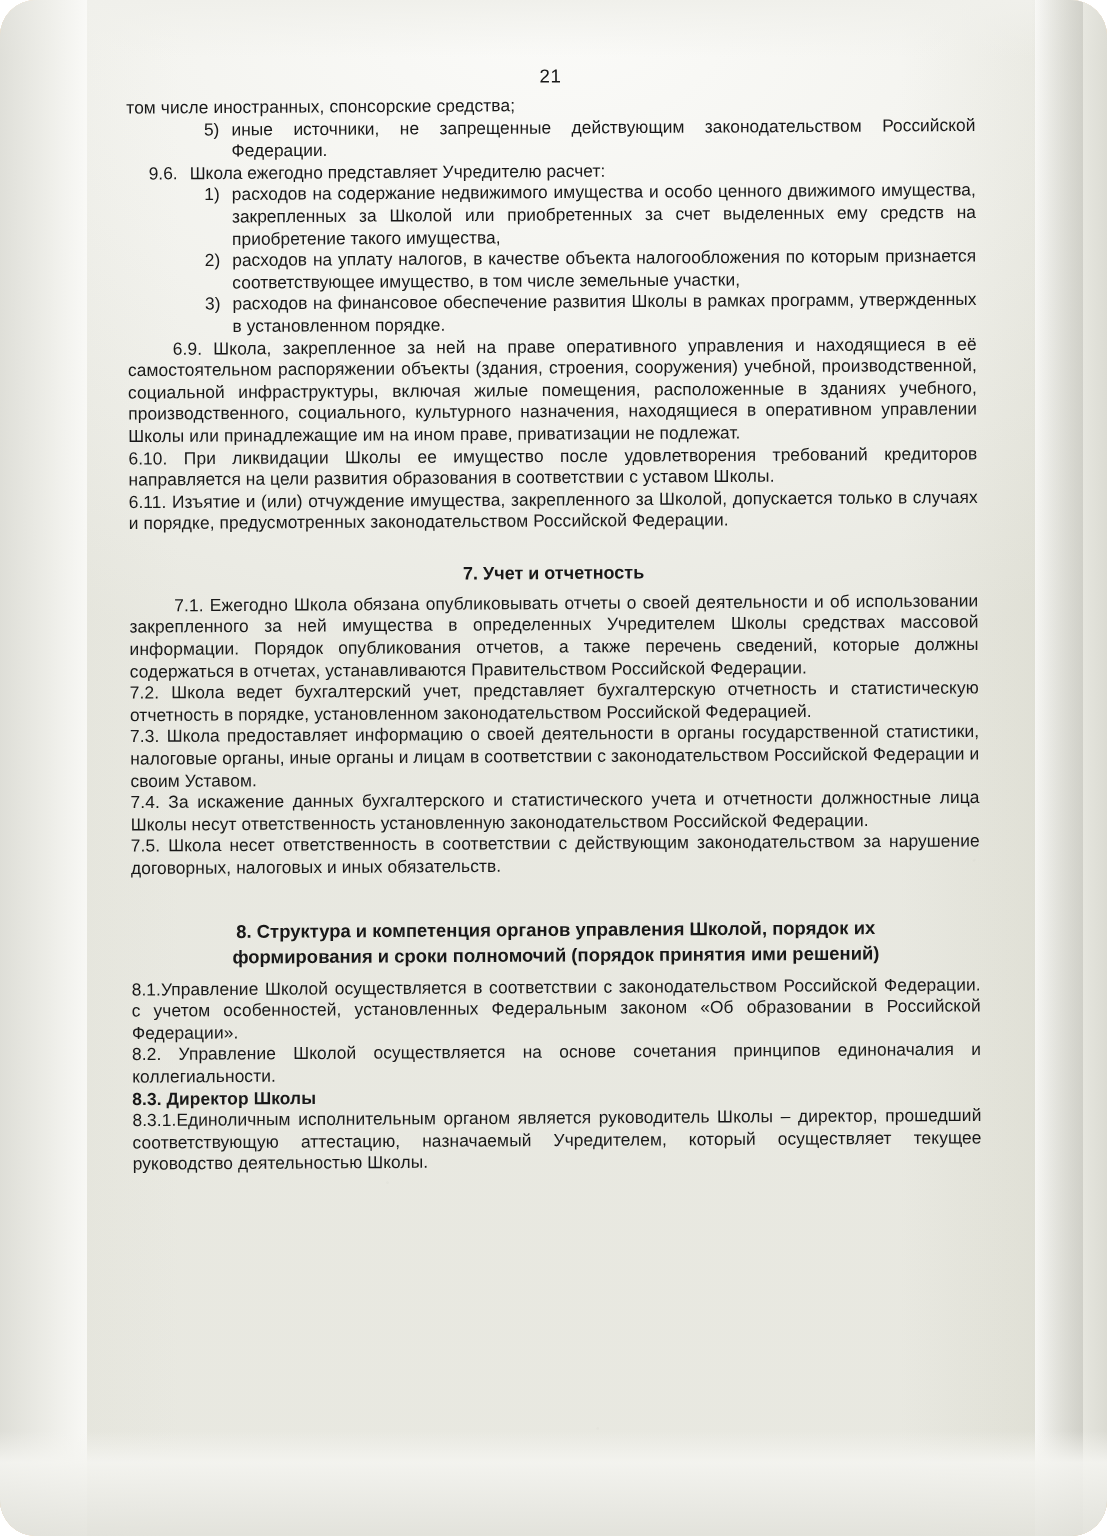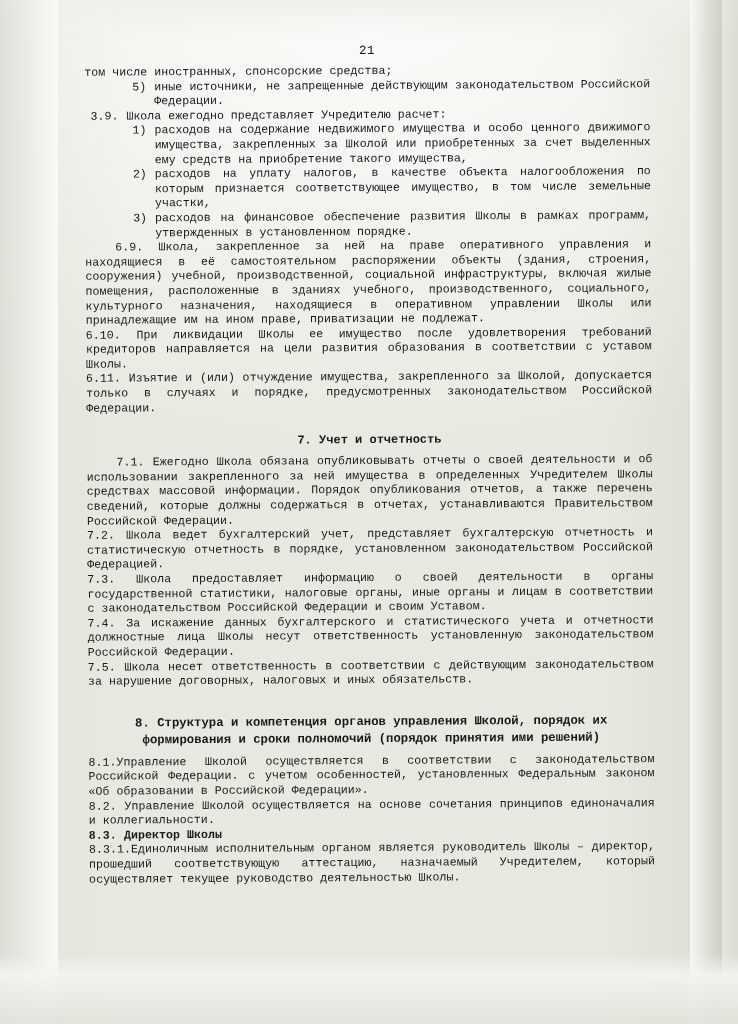--- a/index.html
+++ b/index.html
@@ -6,22 +6,23 @@
     margin: 0;
     padding: 0;
     background: #ffffff;
   }
   #page {
     position: relative;
     width: 738px;
     height: 1024px;
     background: #fdba74;
     overflow: hidden;
-    font-family: Liberation Mono, monospace;
+    font-family: Liberation Sans, sans-serif;
     color: #181818;
+    border-radius: 24px;
   }
   
   .paper {
     position: absolute;
     left: 0; top: 0;
     width: 738px; height: 1024px;
     background:
       radial-gradient(ellipse 120% 60% at 50% 0%, #ffffff 0%, #f6f6f3 40%, #ececE6 75%),
       linear-gradient(90deg, #e8e8e2 0px, #f7f7f4 40px, #fbfbf9 120px, #fbfbf9 600px, #f1f1ec 700px, #e4e4dd 738px);
     background-blend-mode: multiply;
@@ -153,21 +154,21 @@
     <div class="page-number">21</div>
 
     <p>том числе иностранных, спонсорские                          средства;</p>
 
     <div class="list-row ml28">
       <span class="marker">5)</span>
       <span class="body">иные источники, не запрещенные действующим законодательством Российской Федерации.</span>
     </div>
 
     <div class="list-row">
-      <span class="marker">3.9.</span>
+      <span class="marker">9.6.</span>
       <span class="body">Школа ежегодно представляет Учредителю расчет:</span>
     </div>
 
     <div class="list-row ml28">
       <span class="marker">1)</span>
       <span class="body">расходов на содержание недвижимого имущества и особо ценного движимого имущества, закрепленных за Школой или приобретенных за счет выделенных ему средств на приобретение такого имущества,</span>
     </div>
     <div class="list-row ml28">
       <span class="marker">2)</span>
       <span class="body">расходов на уплату налогов, в качестве объекта налогообложения по которым признается соответствующее имущество, в том числе земельные участки,</span>

